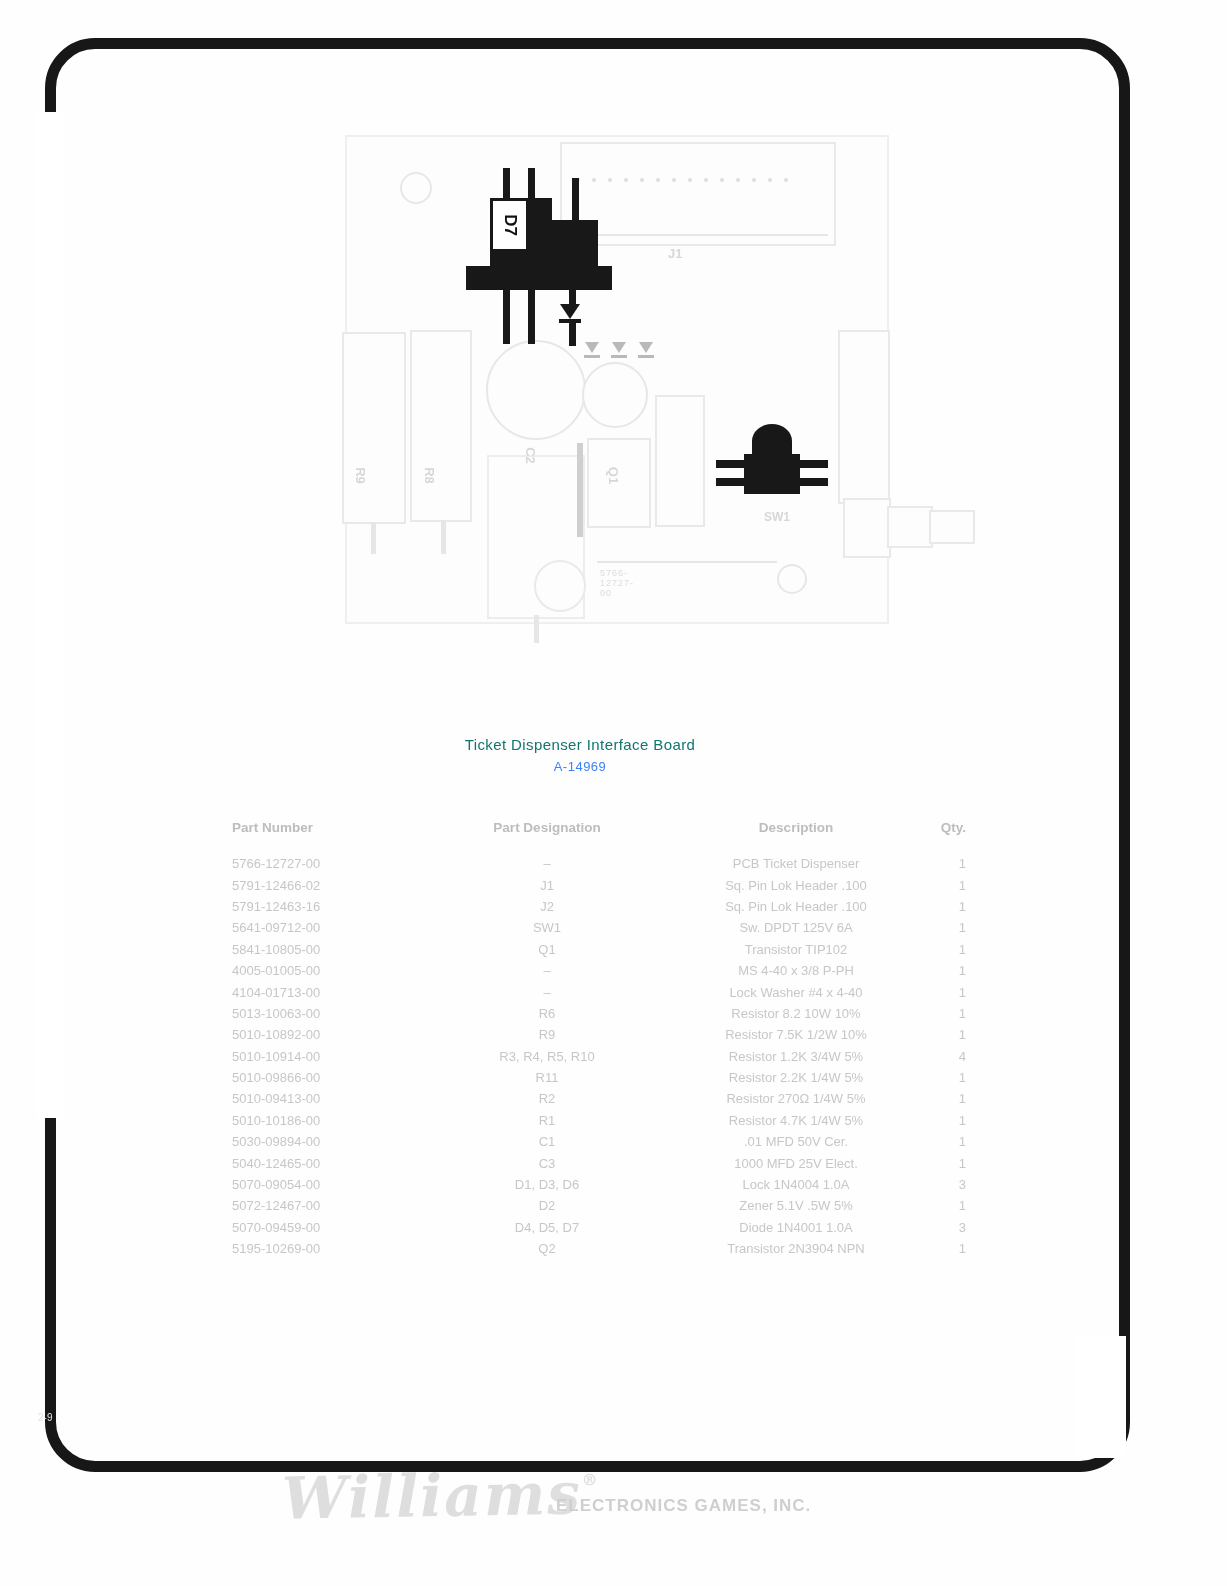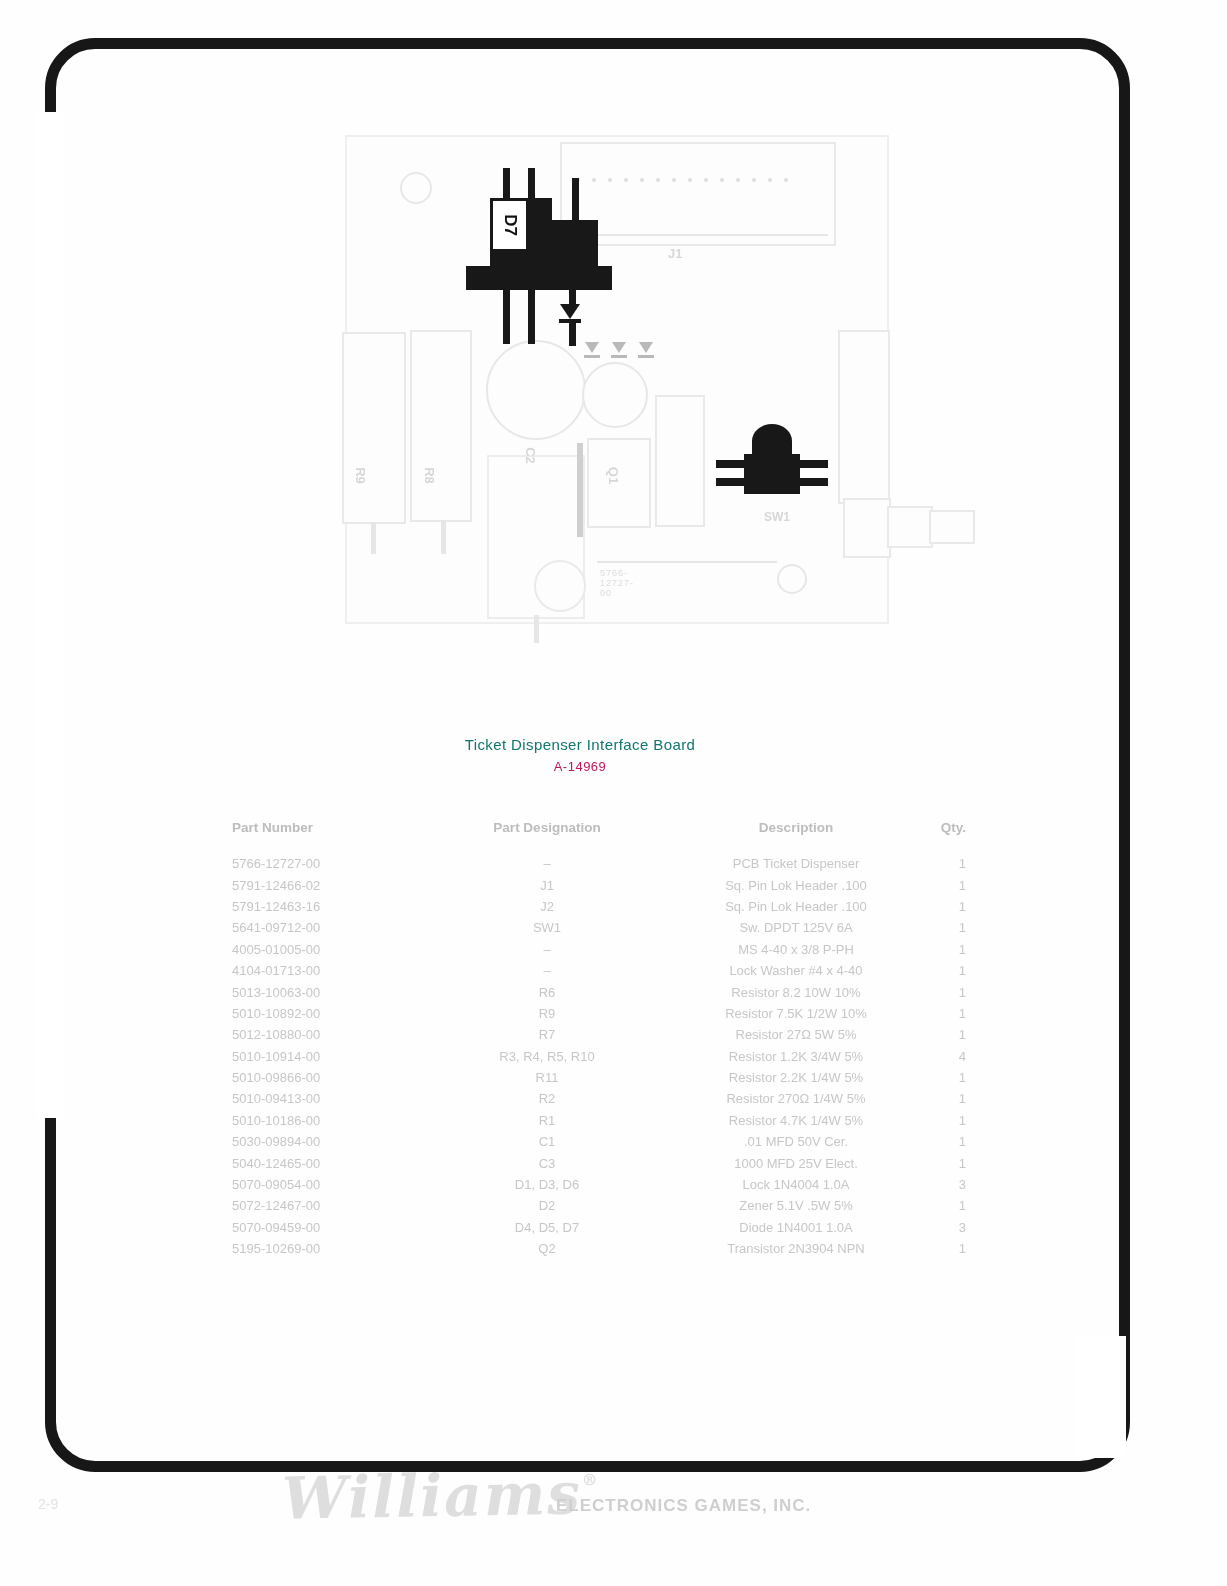--- a/index.html
+++ b/index.html
@@ -31,31 +31,31 @@
   .d7label{position:absolute;left:3px;top:3px;width:33px;height:48px;background:#ffffff;
            display:flex;align-items:center;justify-content:center;}
   .d7label span{transform:rotate(90deg);font-weight:bold;font-size:17px;color:#111;}
   .dark-diode{position:absolute;width:0;height:0;border-left:10px solid transparent;
               border-right:10px solid transparent;border-top:15px solid #181818;}
   .dark-bar{position:absolute;width:22px;height:4px;background:#181818;}
   .dome{position:absolute;background:#181818;border-radius:50% 50% 0 0;}
   
   .title-block{position:absolute;left:330px;top:736px;width:500px;text-align:center;}
   .title-line1{color:#0f766e;font-size:15px;letter-spacing:.4px;}
-  .title-line2{color:#be185d;font-size:13px;margin-top:6px;letter-spacing:.5px;}
+  .title-line2{color:#3b82f6;font-size:13px;margin-top:6px;letter-spacing:.5px;}
   
   .parts{position:absolute;left:232px;top:820px;border-collapse:collapse;}
   .parts th{color:#bdbdbd;font-size:13.5px;font-weight:bold;padding:0 0 18px 0;vertical-align:top;}
   .parts td{color:#c7c7c7;font-size:13px;height:21.4px;padding:0;vertical-align:middle;}
   .col-part{width:196px;text-align:left;}
   .col-desig{width:238px;text-align:center;}
   .col-desc{width:260px;text-align:center;}
   .col-qty{width:40px;text-align:right;}
   
-  .pageno{position:absolute;left:38px;top:1496px;color:#e3e3e3;font-size:14px;}
+  .pageno{position:absolute;left:38px;top:1412px;color:#e3e3e3;font-size:10px;}
   .logo-script{position:absolute;left:282px;top:1462px;color:#dedede;
                font-family:"DejaVu Serif",serif;font-style:italic;font-weight:bold;
                font-size:58px;letter-spacing:2px;transform:rotate(-1deg);}
   .logo-reg{font-size:16px;vertical-align:28px;letter-spacing:0;}
   .logo-sub{position:absolute;left:556px;top:1496px;color:#cfcfcf;font-size:17px;
             font-weight:bold;letter-spacing:1px;}
 </style>
 </head>
 <body>
 
@@ -188,20 +188,26 @@
           <td class="col-desc">Sq. Pin Lok Header .100</td>
           <td class="col-qty">1</td>
         </tr>
         <tr>
           <td class="col-part">5641-09712-00</td>
           <td class="col-desig">SW1</td>
           <td class="col-desc">Sw. DPDT 125V 6A</td>
           <td class="col-qty">1</td>
         </tr>
         <tr>
+          <td class="col-part">5841-10805-00</td>
+          <td class="col-desig">Q1</td>
+          <td class="col-desc">Transistor TIP102</td>
+          <td class="col-qty">1</td>
+        </tr>
+        <tr>
           <td class="col-part">4005-01005-00</td>
           <td class="col-desig">–</td>
           <td class="col-desc">MS 4-40 x 3/8 P-PH</td>
           <td class="col-qty">1</td>
         </tr>
         <tr>
           <td class="col-part">4104-01713-00</td>
           <td class="col-desig">–</td>
           <td class="col-desc">Lock Washer #4 x 4-40</td>
           <td class="col-qty">1</td>
@@ -209,26 +215,20 @@
         <tr>
           <td class="col-part">5013-10063-00</td>
           <td class="col-desig">R6</td>
           <td class="col-desc">Resistor 8.2 10W 10%</td>
           <td class="col-qty">1</td>
         </tr>
         <tr>
           <td class="col-part">5010-10892-00</td>
           <td class="col-desig">R9</td>
           <td class="col-desc">Resistor 7.5K 1/2W 10%</td>
-          <td class="col-qty">1</td>
-        </tr>
-        <tr>
-          <td class="col-part">5012-10880-00</td>
-          <td class="col-desig">R7</td>
-          <td class="col-desc">Resistor 27Ω 5W 5%</td>
           <td class="col-qty">1</td>
         </tr>
         <tr>
           <td class="col-part">5010-10914-00</td>
           <td class="col-desig">R3, R4, R5, R10</td>
           <td class="col-desc">Resistor 1.2K 3/4W 5%</td>
           <td class="col-qty">4</td>
         </tr>
         <tr>
           <td class="col-part">5010-09866-00</td>

